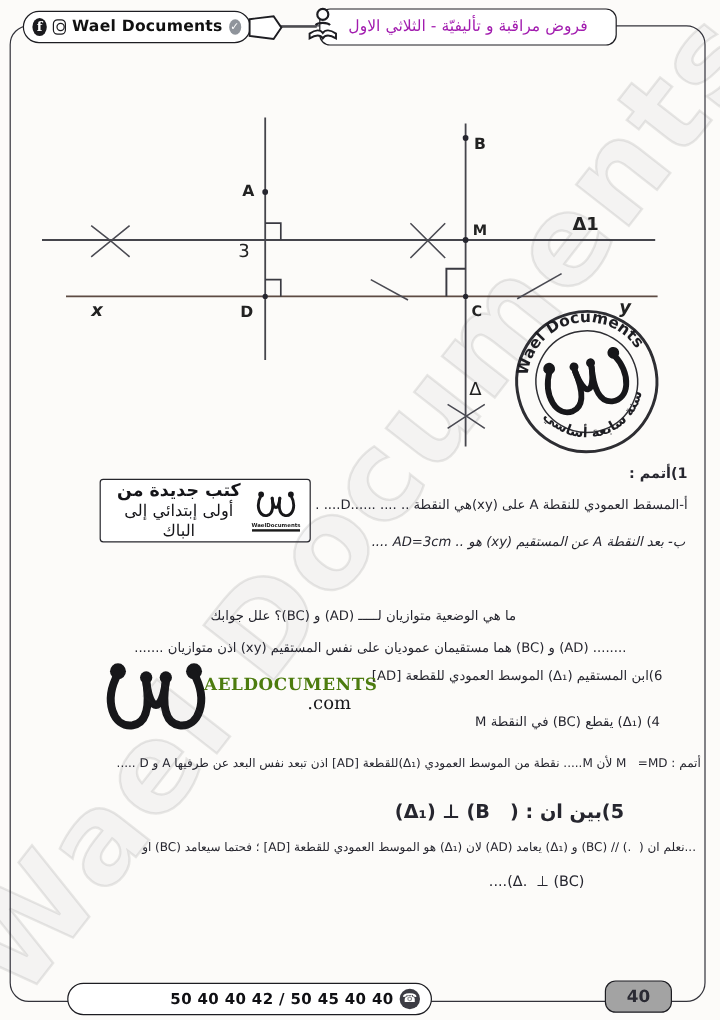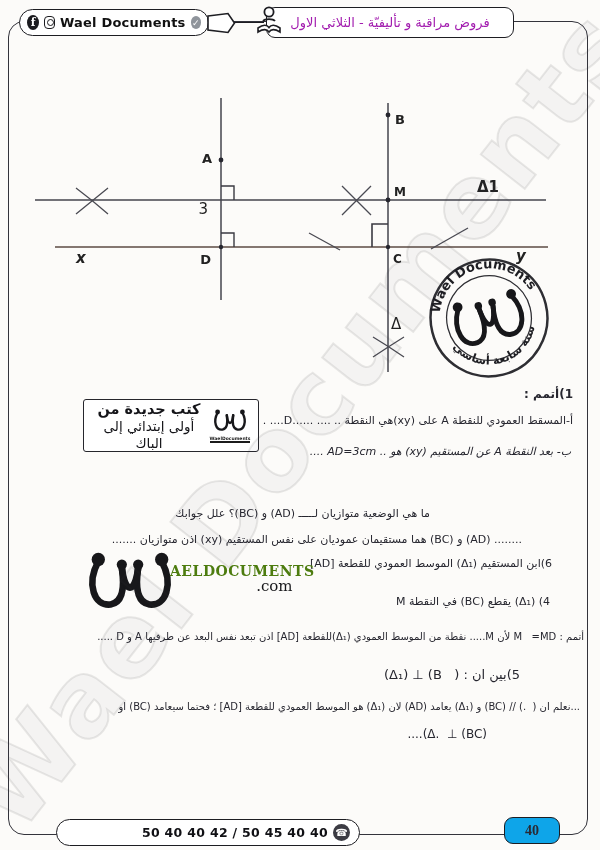--- a/index.html
+++ b/index.html
@@ -47,22 +47,22 @@
   .wm{position:absolute;left:50%;top:50%;transform:translate(-50%,-55%) rotate(-52deg);z-index:5;pointer-events:none;
      font-size:102px;font-weight:bold;white-space:nowrap;color:rgba(60,60,65,0.04);
      -webkit-text-stroke:2px rgba(60,60,65,0.11);letter-spacing:3px;}
   
   .foot-pill{position:absolute;left:56px;top:819px;width:304px;height:27px;background:#fff;border:1.7px solid #1d1d22;
      border-radius:14px;display:flex;direction:rtl;align-items:center;gap:5px;padding:0 9px;z-index:3;box-sizing:border-box;}
   .foot-info{font-size:11.5px;font-weight:bold;color:#101014;white-space:nowrap;}
   .phicon{width:17px;height:17px;border-radius:50%;background:#3c3c44;color:#fff;font-size:10px;flex:0 0 auto;
      display:flex;align-items:center;justify-content:center;}
   .foot-nums{direction:ltr;font-size:12.5px;font-weight:bold;color:#101014;white-space:nowrap;letter-spacing:.3px;}
-  .page-box{position:absolute;left:504px;top:817px;width:56px;height:27px;background:#0ea5e9;border:1.7px solid #1d1d22;
-     border-radius:9px;display:flex;align-items:center;justify-content:center;font-size:14px;font-weight:bold;z-index:3;box-sizing:border-box;font-family:Liberation Serif, serif;}
+  .page-box{position:absolute;left:504px;top:817px;width:56px;height:27px;background:#a3a3a3;border:1.7px solid #1d1d22;
+     border-radius:9px;display:flex;align-items:center;justify-content:center;font-size:14px;font-weight:bold;z-index:3;box-sizing:border-box;}
   svg text{font-family:"DejaVu Sans",sans-serif;}
 </style>
 </head>
 <body>
 
 <div class="page">
 
   <div class="frame"></div>
 
   <div class="brand-pill">
@@ -165,21 +165,21 @@
   </div>
 
   <div class="q b" style="top:387px;right:27px;font-size:12px;">1)أتمم :</div>
   <div class="q" style="top:414px;right:27px;font-size:11px;">أ-المسقط العمودي للنقطة A على (xy)هي النقطة .. .... ⁦....D......⁩ .</div>
   <div class="q" style="top:445px;right:29px;font-size:11px;font-style:italic;">ب- بعد النقطة A عن المستقيم (xy) هو .. AD=3cm ....</div>
   <div class="q" style="top:507px;right:170px;font-size:11px;">ما هي الوضعية متوازيان لـــــ (AD) و (BC)؟ علل جوابك</div>
   <div class="q" style="top:533px;right:78px;font-size:11px;">........ (AD) و (BC) هما مستقيمان عموديان على نفس المستقيم  (xy) اذن متوازيان .......</div>
   <div class="q" style="top:557px;right:48px;font-size:11px;">6)ابن المستقيم (Δ₁) الموسط العمودي للقطعة ⁦[AD]⁩</div>
   <div class="q" style="top:595px;right:50px;font-size:11px;">4) ⁦(Δ₁)⁩ يقطع (BC) في النقطة M</div>
   <div class="q" style="top:631px;right:16px;font-size:10px;">أتمم : ⁦M&nbsp;&nbsp;&nbsp;=MD⁩ لأن ⁦.....M⁩ نقطة من الموسط العمودي ⁦(Δ₁)⁩للقطعة ⁦[AD]⁩ اذن تبعد نفس البعد عن طرفيها A و D .....</div>
-  <div class="q" style="top:667px;right:80px;font-size:13px;">5)بين ان : ⁦(Δ₁) ⊥ (B&nbsp;&nbsp;&nbsp;)⁩</div>
+  <div class="q" style="top:667px;right:80px;font-size:16px;font-weight:bold;">5)بين ان : ⁦(Δ₁) ⊥ (B&nbsp;&nbsp;&nbsp;)⁩</div>
   <div class="q" style="top:701px;right:20px;font-size:10px;">...نعلم ان (&nbsp;&nbsp;.) // (BC) و ⁦(Δ₁)⁩ يعامد (AD) لان ⁦(Δ₁)⁩ هو الموسط العمودي للقطعة ⁦[AD]⁩ ؛ فحتما سيعامد (BC) او</div>
   <div class="q" style="top:727px;right:113px;font-size:12px;direction:ltr;">....(Δ.&nbsp;&nbsp;⊥ (BC)</div>
 
   <div class="midlogo">
     <svg width="92" height="72" viewBox="0 0 90 70" stroke="#17171a" fill="none" stroke-width="6.5" stroke-linecap="round">
       <circle cx="14" cy="10" r="6.5" fill="#17171a" stroke="none"></circle>
       <circle cx="76" cy="10" r="6.5" fill="#17171a" stroke="none"></circle>
       <circle cx="37" cy="15" r="5" fill="#17171a" stroke="none"></circle>
       <circle cx="53" cy="15" r="5" fill="#17171a" stroke="none"></circle>
       <path d="M14,12 C2,34 10,56 26,54 C38,52 40,38 37,18"></path>

